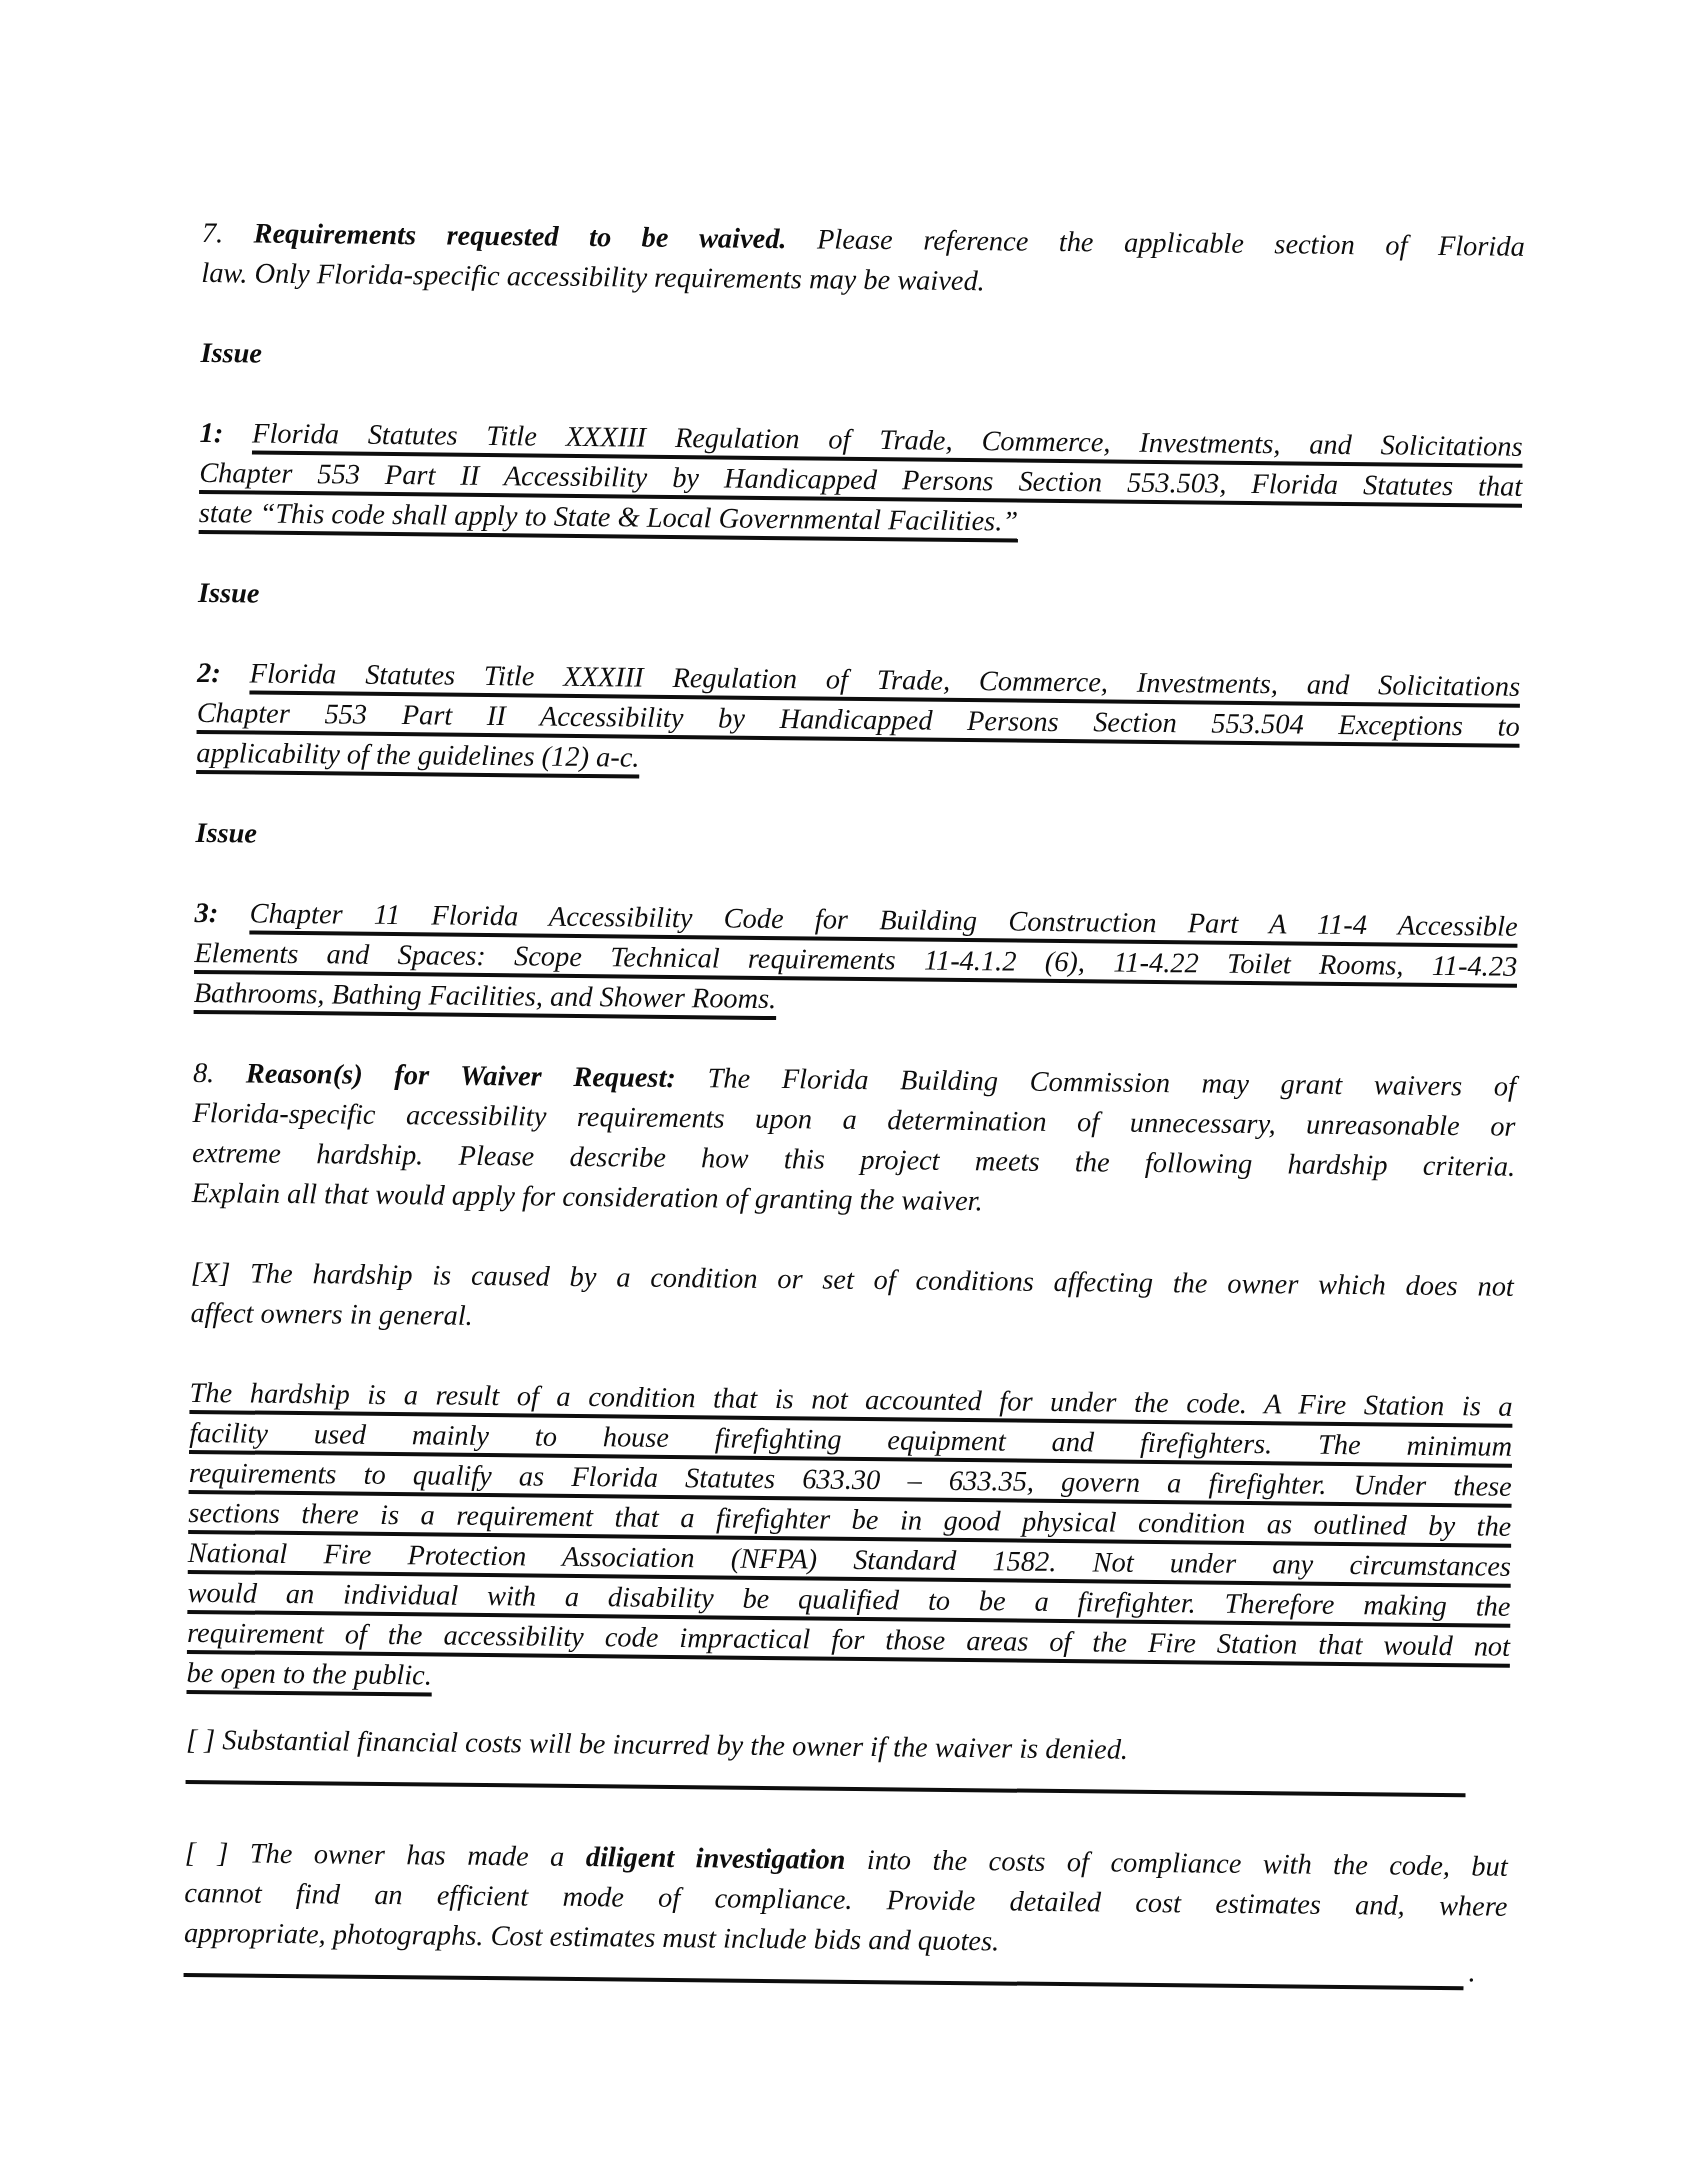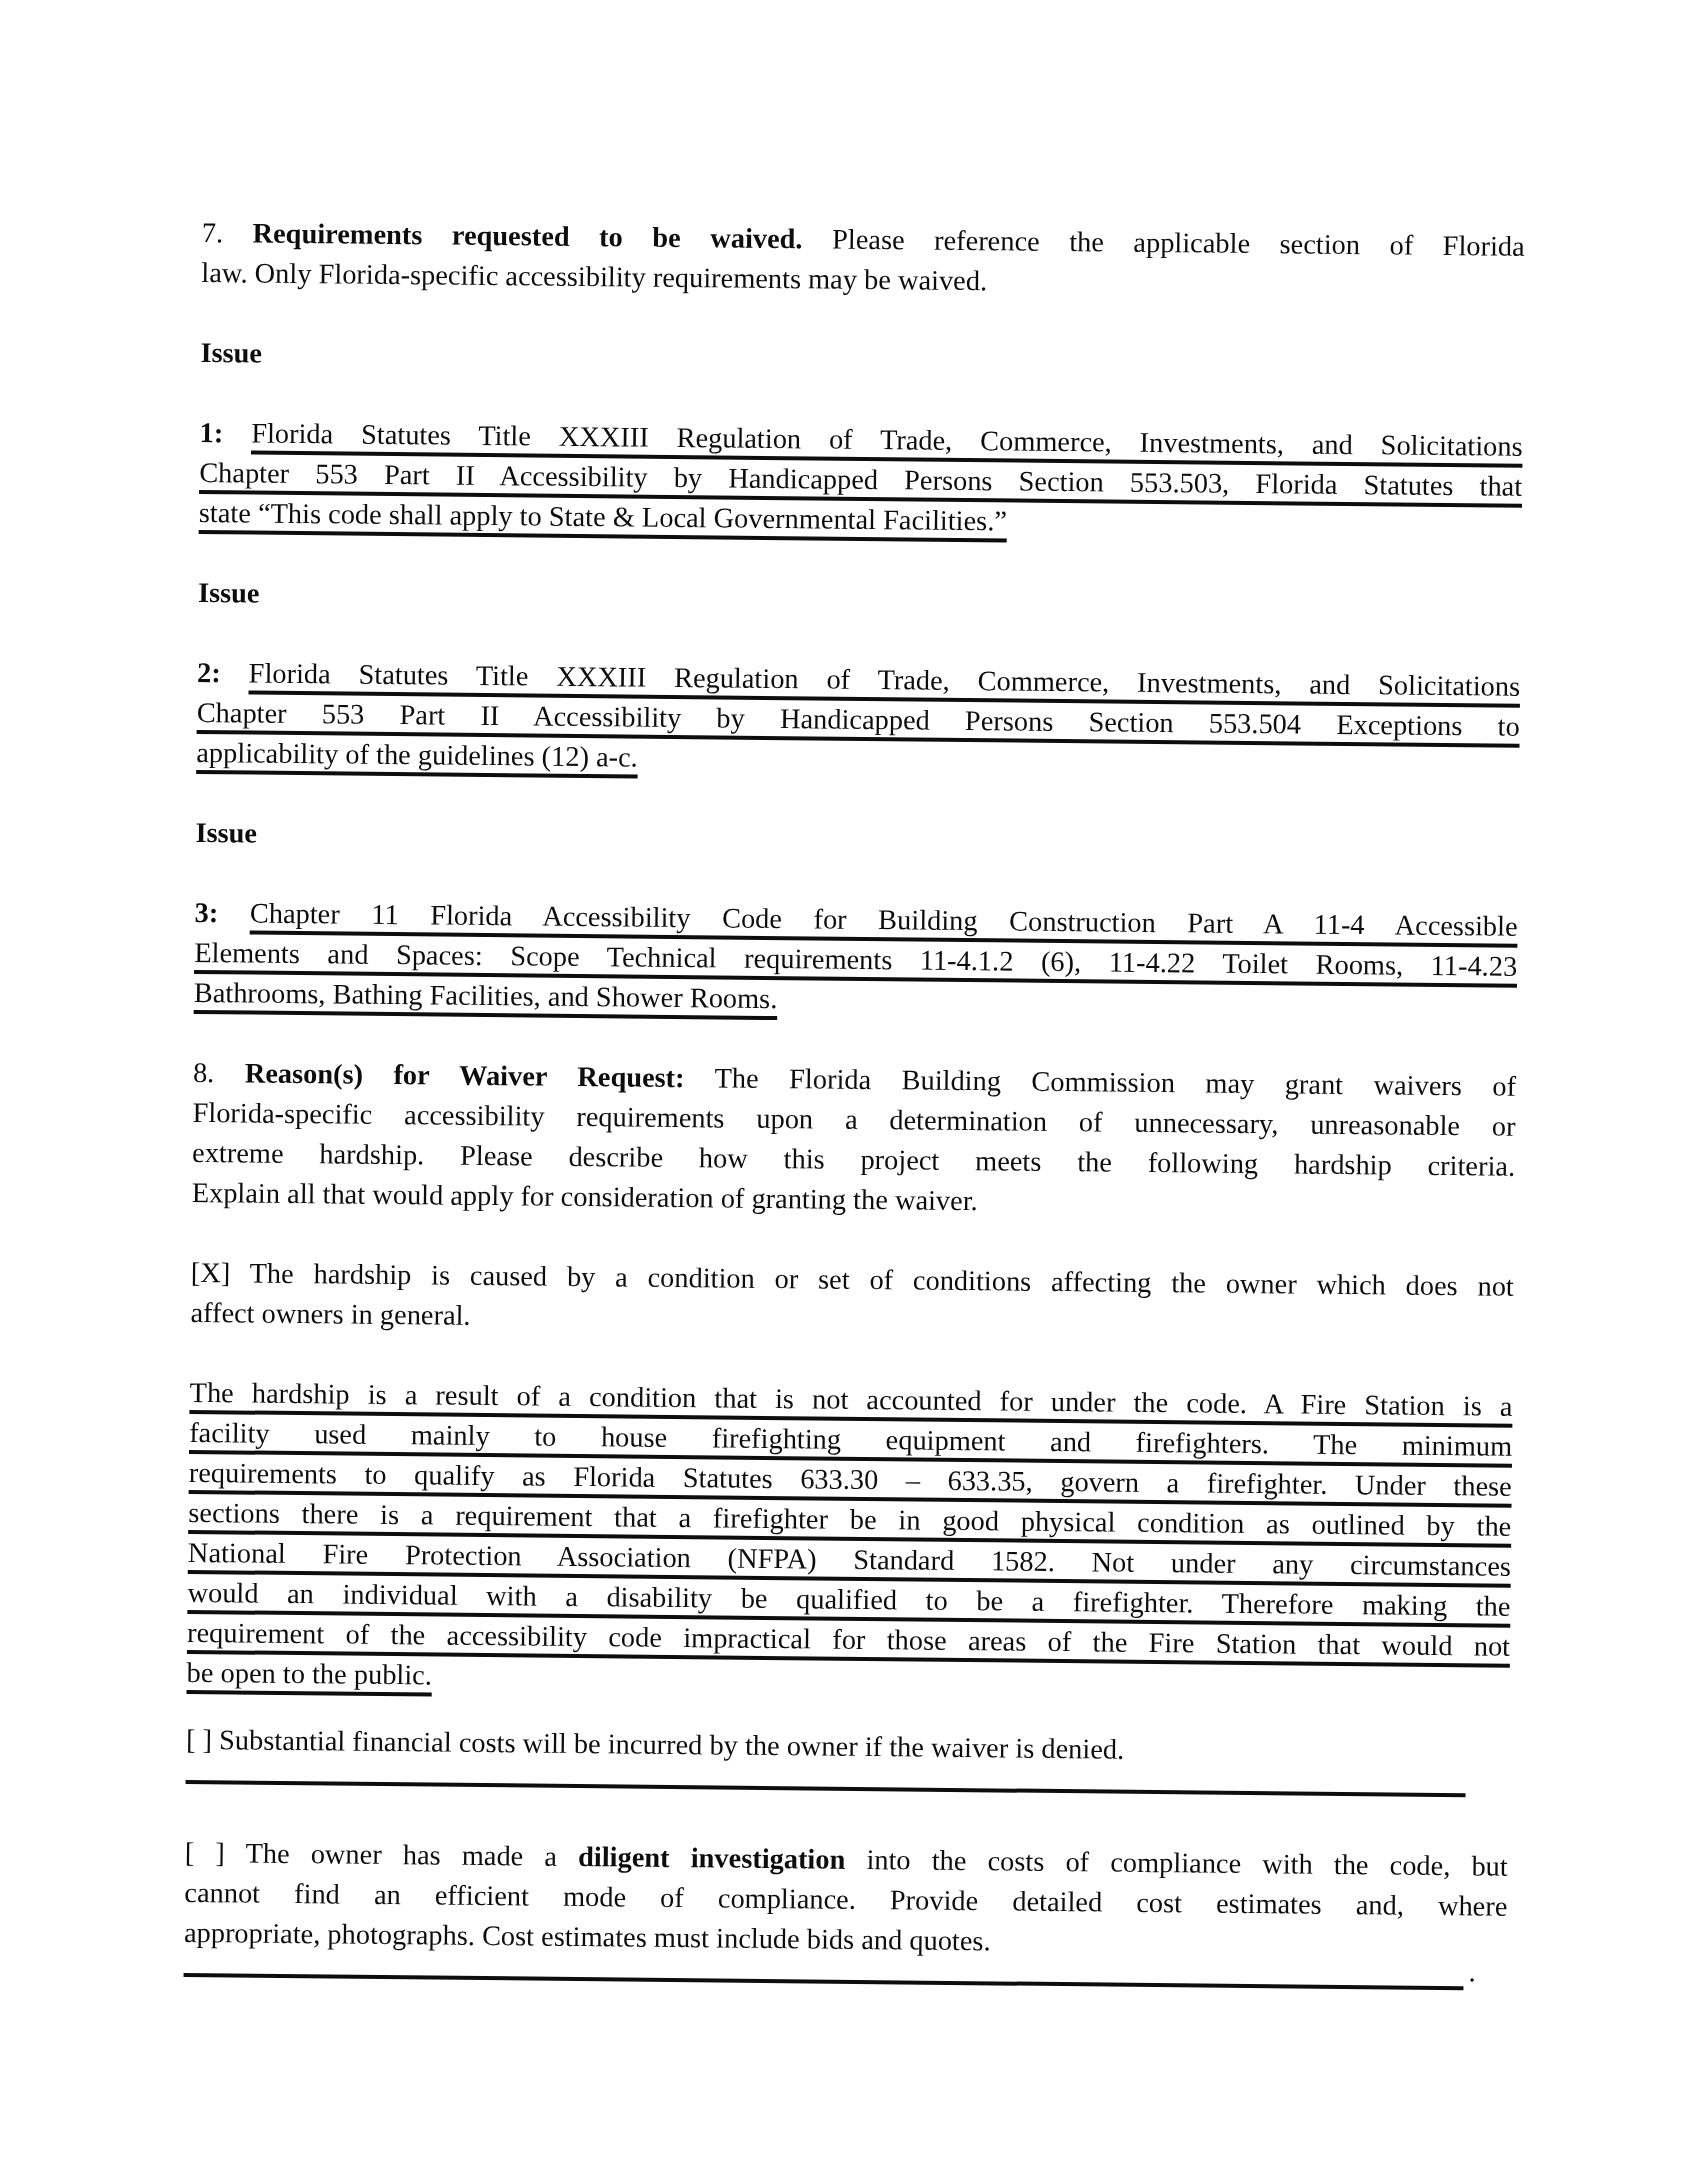--- a/index.html
+++ b/index.html
@@ -8,20 +8,21 @@
     background: #ffffff;
   }
   .page {
     position: relative;
     width: 1687px;
     height: 2183px;
     background: #ffffff;
     overflow: hidden;
     font-family: "Liberation Serif", "DejaVu Serif", serif;
     color: #0d0d0d;
+    font-style: italic;
   }
   .doc {
     position: absolute;
     left: 202px;
     top: 213px;
     width: 1323px;
     transform-origin: 0 0;
   }
   .block { margin-bottom: 40px; }
   .block.m0  { margin-bottom: 0; }

